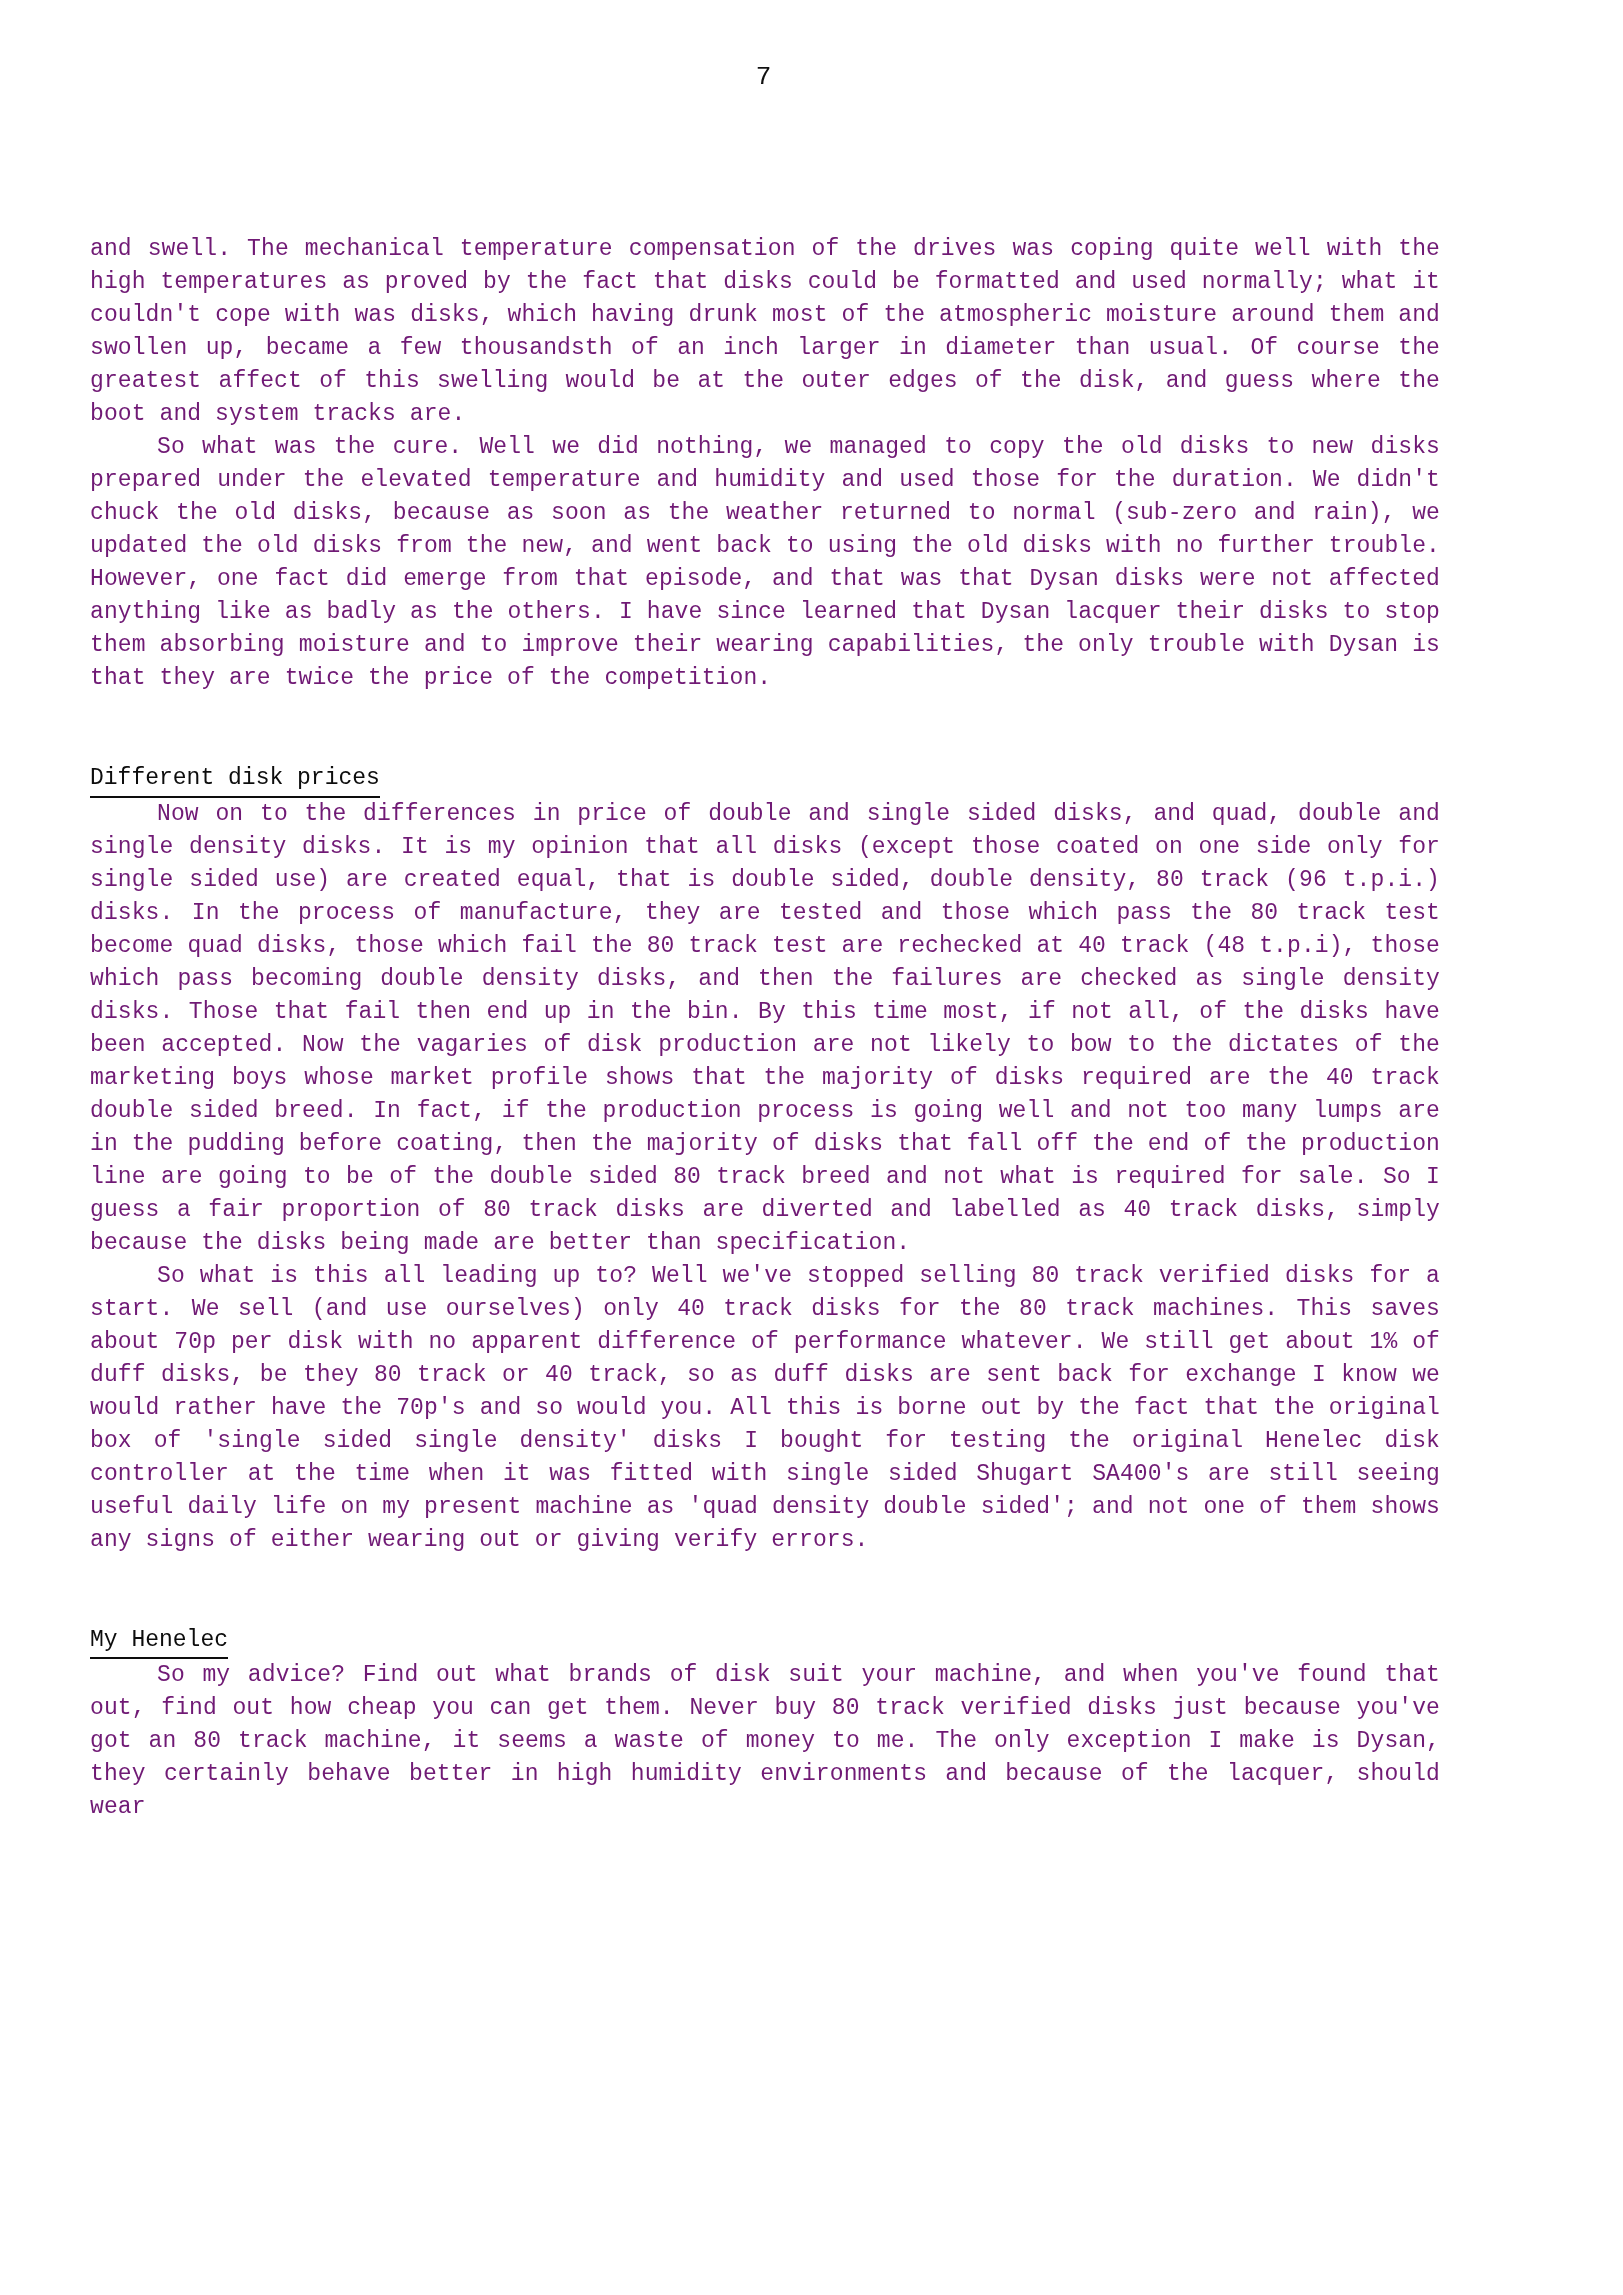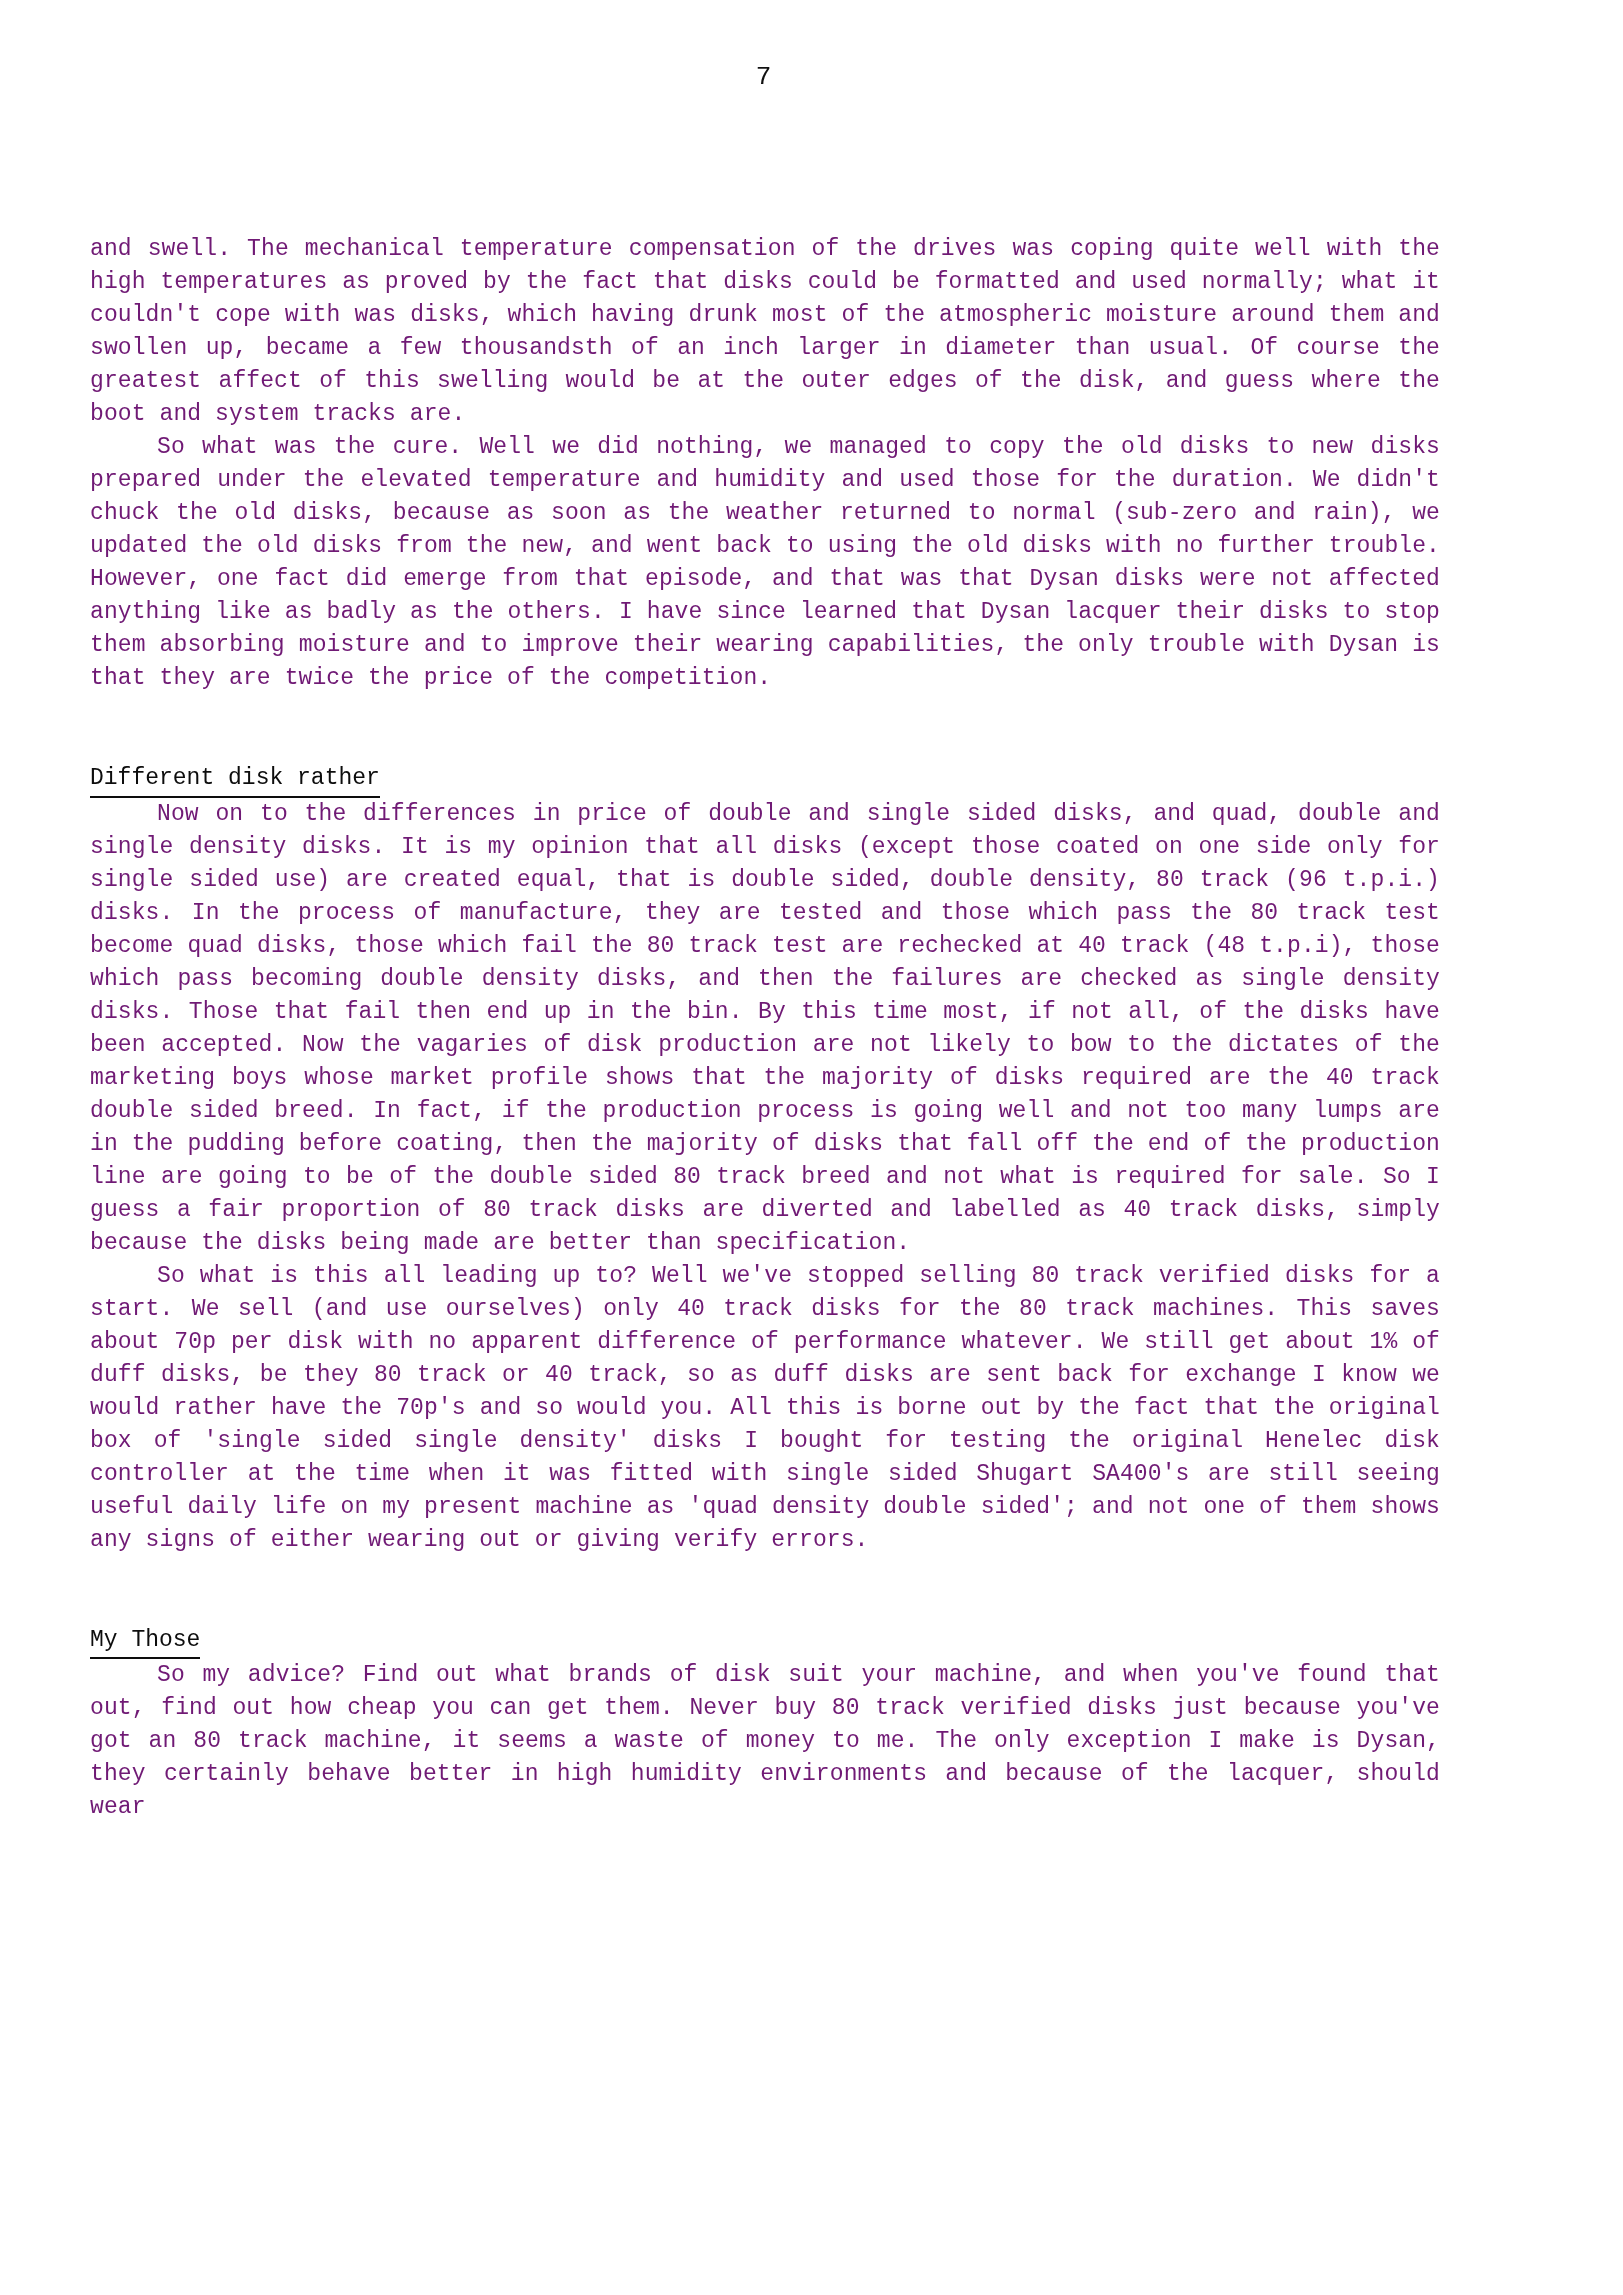--- a/index.html
+++ b/index.html
@@ -72,30 +72,30 @@
 
   <div class="body-col">
 
     <p class="para">and swell. The mechanical temperature compensation of the drives was coping quite well with the high temperatures as proved by the fact that disks could be formatted and used normally; what it couldn't cope with was disks, which having drunk most of the atmospheric moisture around them and swollen up, became a few thousandsth of an inch larger in diameter than usual. Of course the greatest affect of this swelling would be at the outer edges of the disk, and guess where the boot and system tracks are.</p>
 
     <p class="para indent">So what was the cure. Well we did nothing, we managed to copy the old disks to new disks prepared under the elevated temperature and humidity and used those for the duration. We didn't chuck the old disks, because as soon as the weather returned to normal (sub-zero and rain), we updated the old disks from the new, and went back to using the old disks with no further trouble. However, one fact did emerge from that episode, and that was that Dysan disks were not affected anything like as badly as the others. I have since learned that Dysan lacquer their disks to stop them absorbing moisture and to improve their wearing capabilities, the only trouble with Dysan is that they are twice the price of the competition.</p>
 
     <div class="gap-lg"></div>
 
     <div class="heading-wrap">
-      <span class="heading">Different disk rather</span>
+      <span class="heading">Different disk prices</span>
     </div>
 
     <p class="para indent">Now on to the differences in price of double and single sided disks, and quad, double and single density disks. It is my opinion that all disks (except those coated on one side only for single sided use) are created equal, that is double sided, double density, 80 track (96 t.p.i.) disks. In the process of manufacture, they are tested and those which pass the 80 track test become quad disks, those which fail the 80 track test are rechecked at 40 track (48 t.p.i), those which pass becoming double density disks, and then the failures are checked as single density disks. Those that fail then end up in the bin. By this time most, if not all, of the disks have been accepted. Now the vagaries of disk production are not likely to bow to the dictates of the marketing boys whose market profile shows that the majority of disks required are the 40 track double sided breed. In fact, if the production process is going well and not too many lumps are in the pudding before coating, then the majority of disks that fall off the end of the production line are going to be of the double sided 80 track breed and not what is required for sale. So I guess a fair proportion of 80 track disks are diverted and labelled as 40 track disks, simply because the disks being made are better than specification.</p>
 
     <p class="para indent">So what is this all leading up to? Well we've stopped selling 80 track verified disks for a start. We sell (and use ourselves) only 40 track disks for the 80 track machines. This saves about 70p per disk with no apparent difference of performance whatever. We still get about 1% of duff disks, be they 80 track or 40 track, so as duff disks are sent back for exchange I know we would rather have the 70p's and so would you. All this is borne out by the fact that the original box of 'single sided single density' disks I bought for testing the original Henelec disk controller at the time when it was fitted with single sided Shugart SA400's are still seeing useful daily life on my present machine as 'quad density double sided'; and not one of them shows any signs of either wearing out or giving verify errors.</p>
 
     <div class="gap-lg"></div>
 
     <div class="heading-wrap">
-      <span class="heading">My Those</span>
+      <span class="heading">My Henelec</span>
     </div>
 
     <p class="para indent">So my advice? Find out what brands of disk suit your machine, and when you've found that out, find out how cheap you can get them. Never buy 80 track verified disks just because you've got an 80 track machine, it seems a waste of money to me. The only exception I make is Dysan, they certainly behave better in high humidity environments and because of the lacquer, should wear</p>
 
   </div>
 </div>
 
 
 </body></html>

